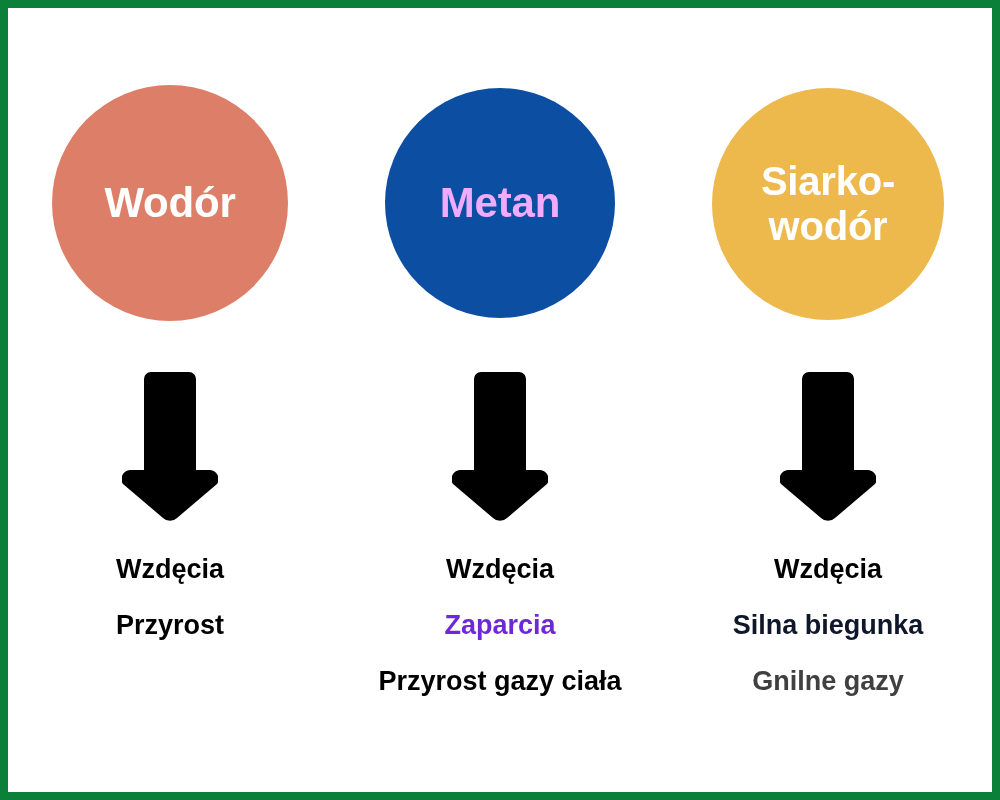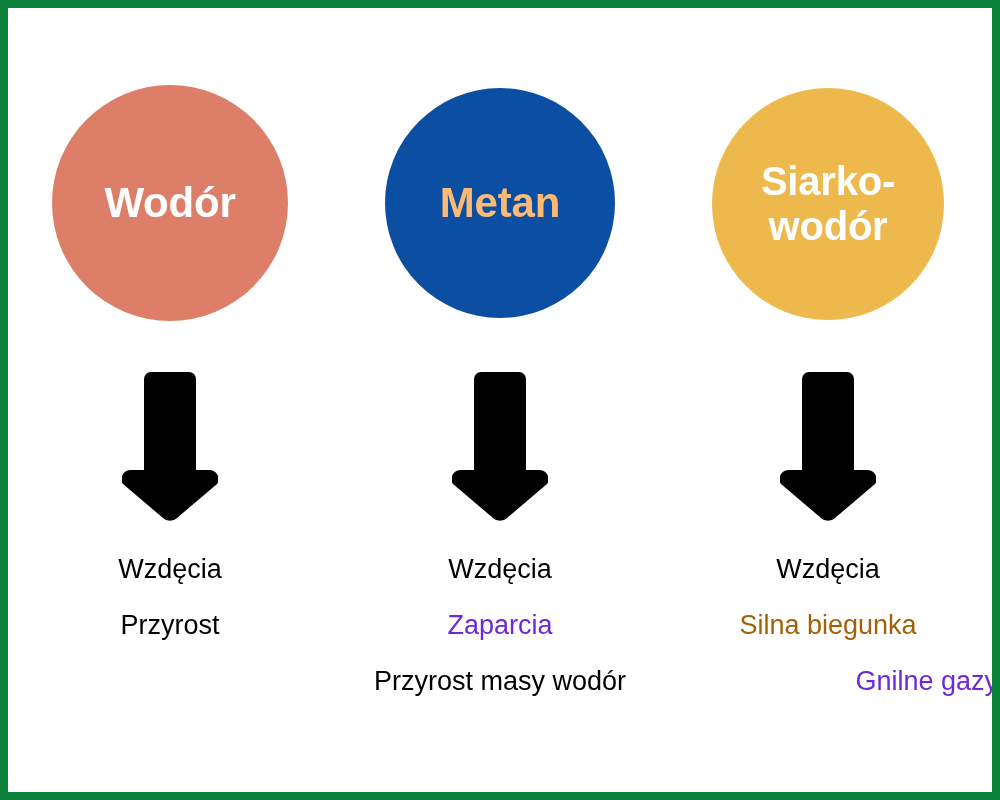--- a/index.html
+++ b/index.html
@@ -101,21 +101,21 @@
   
   .symptoms {
     position: absolute;
     top: 556px;
     left: 0;
     width: 340px;
     text-align: center;
   }
   .symptom {
     color: #000000;
-    font-weight: normal;
+    font-weight: bold;
     font-size: 27px;
     line-height: 1.0;
     margin: 0 0 29px 0;
     white-space: nowrap;
   }
   .symptom:last-child { margin-bottom: 0; }
 </style>
 </head>
 <body>
 
@@ -149,21 +149,21 @@
 
       <div class="symptoms">
         <p class="symptom" style="color: rgb(0, 0, 0);">Wzdęcia</p>
         <p class="symptom" style="color: rgb(0, 0, 0);">Przyrost</p>
       </div>
 
     </div>
 
     <div class="column col-2">
 
-      <div class="bubble bubble-2" style="background: rgb(11, 78, 162); color: #fdba74;">
+      <div class="bubble bubble-2" style="background: rgb(11, 78, 162); color: #f0abfc;">
         <span class="bubble-label">Metan</span>
       </div>
 
       <div class="arrow arrow-2">
         <svg viewBox="0 0 96 160" width="96" height="160" aria-hidden="true">
           <path d="M 29 6
                    L 67 6
                    A 7 7 0 0 1 74 13
                    L 74 104
                    L 88 104
@@ -174,21 +174,21 @@
                    A 9 9 0 0 1 8 104
                    L 22 104
                    L 22 13
                    A 7 7 0 0 1 29 6 Z" fill="#000000"></path>
         </svg>
       </div>
 
       <div class="symptoms">
         <p class="symptom" style="color: rgb(0, 0, 0);">Wzdęcia</p>
         <p class="symptom" style="color: #6d28d9;">Zaparcia</p>
-        <p class="symptom" style="color: rgb(0, 0, 0);">Przyrost masy wodór</p>
+        <p class="symptom" style="color: rgb(0, 0, 0);">Przyrost gazy ciała</p>
       </div>
 
     </div>
 
     <div class="column col-3">
 
       <div class="bubble bubble-3" style="background: rgb(237, 184, 76); color: rgb(255, 255, 255);">
         <span class="bubble-label">
           <span>Siarko-</span><br>
           <span>wodór</span>
@@ -208,22 +208,22 @@
                    L 1 118
                    A 9 9 0 0 1 8 104
                    L 22 104
                    L 22 13
                    A 7 7 0 0 1 29 6 Z" fill="#000000"></path>
         </svg>
       </div>
 
       <div class="symptoms">
         <p class="symptom" style="color: rgb(0, 0, 0);">Wzdęcia</p>
-        <p class="symptom" style="color: #a16207;">Silna biegunka</p>
-        <p class="symptom" style="color: #6d28d9; text-align: right;">Gnilne gazy</p>
+        <p class="symptom" style="color: #0f172a;">Silna biegunka</p>
+        <p class="symptom" style="color: #404040;">Gnilne gazy</p>
       </div>
 
     </div>
 
   </div>
 
   <div class="frame" style="border-color: rgb(11, 128, 56);"></div>
 </div>
 
 </body></html>

